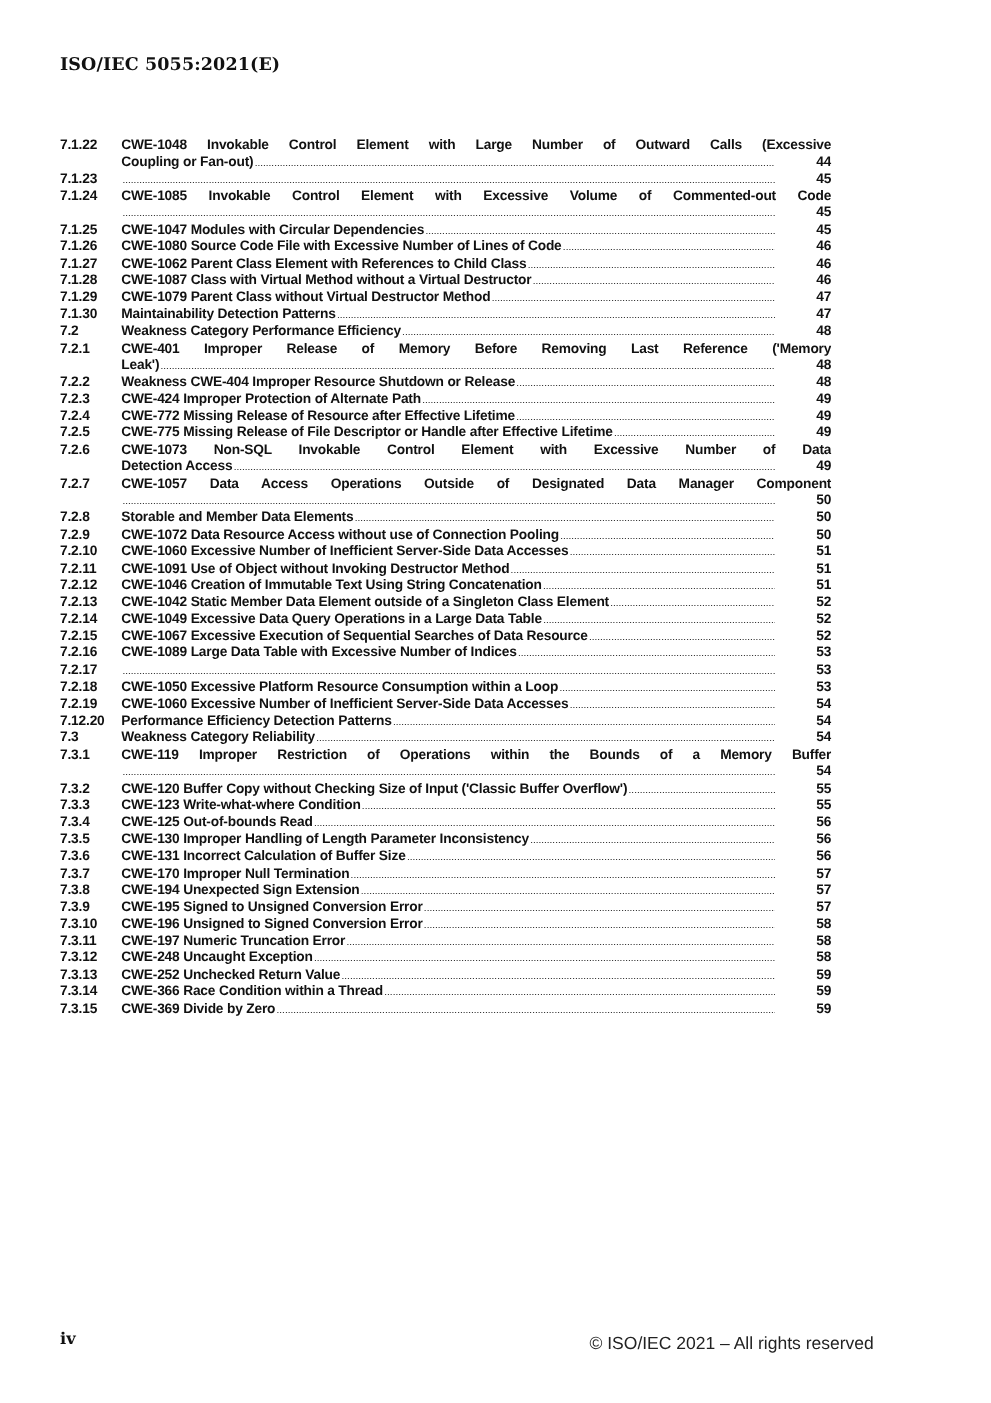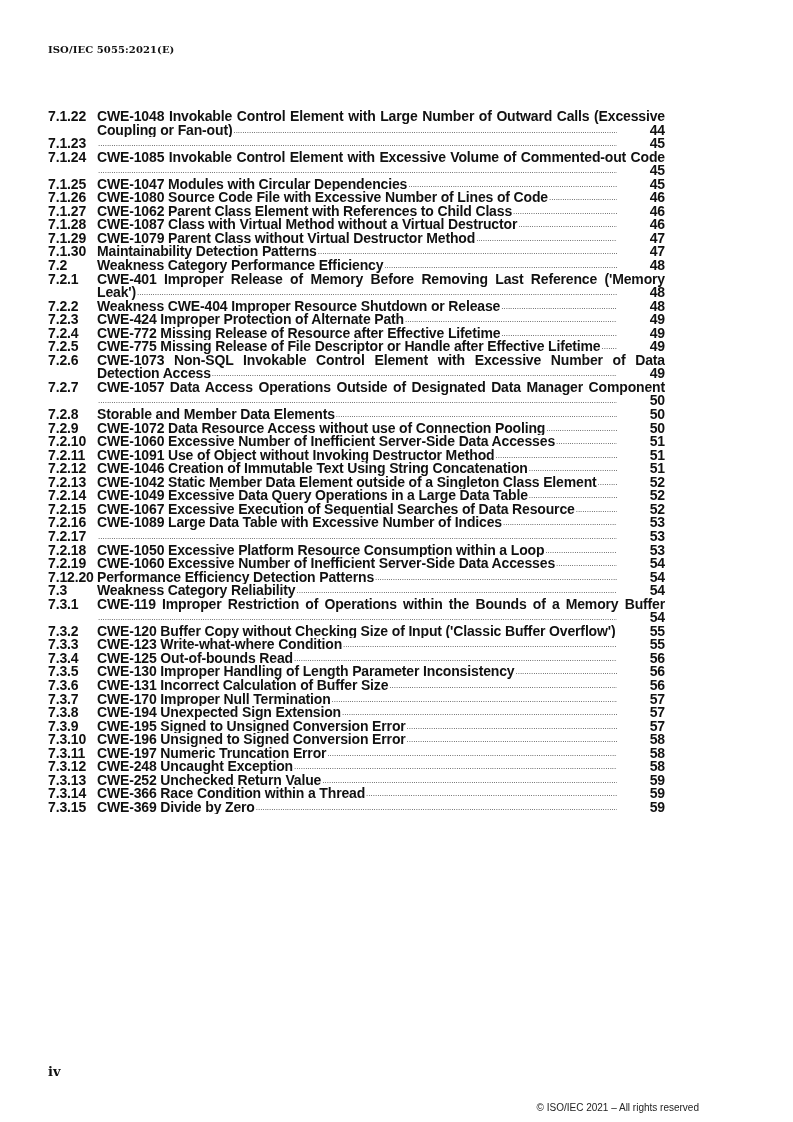--- a/index.html
+++ b/index.html
@@ -1,34 +1,34 @@
 <!DOCTYPE html>
 <html><head>
 <meta charset="utf-8">
 <style>
   html, body { margin: 0; padding: 0; background: #ffffff; }
   body { width: 793px; height: 1122px; position: relative; overflow: hidden;
          font-family: "DejaVu Serif", "Liberation Serif", serif; color: #111; }
   .header { position: absolute; left: 48px; top: 44px; font-weight: bold;
-            font-size: 10px; letter-spacing: 0.1px; }
+            font-size: 14px; letter-spacing: 0.1px; }
   .toc { position: absolute; left: 48px; top: 110px; width: 617px; }
-  .entry { display: flex; font-weight: bold; font-size: 14px; line-height: 13.55px;
+  .entry { display: flex; font-weight: bold; font-size: 11px; line-height: 13.55px;
            font-family: "Liberation Sans", sans-serif; letter-spacing: -0.15px; }
   .num { flex: 0 0 49px; white-space: nowrap; }
   .body { flex: 1 1 auto; position: relative; overflow: hidden; }
   .title-line { display: flex; align-items: flex-end; }
   .title-text { white-space: nowrap; }
   .title-text.justify { text-align: justify; text-align-last: justify; flex: 1 1 auto; }
   .leader { flex: 1 1 auto; overflow: hidden; white-space: nowrap; font-weight: normal;
             letter-spacing: 0; font-size: 8px; margin: 0 1px; color:#111; }
   .leader::before { content: "........................................................................................................................................................................................................................................................................................................................................"; }
   .page { flex: 0 0 auto; white-space: nowrap; margin-left: 32px; }
   .footer-left { position: absolute; left: 48px; top: 1064px; font-weight: bold;
                  font-size: 13px; }
-  .footer-right { position: absolute; right: 94px; top: 1102px; font-size: 10px;
+  .footer-right { position: absolute; right: 94px; top: 1066px; font-size: 14px;
                   font-family: "Liberation Sans", sans-serif; color: #222; }
 </style>
 </head>
 <body>
 
 <div class="header">ISO/IEC 5055:2021(E)</div>
 
 <div class="toc" id="toc">
     <div class="entry">
       <div class="num">7.1.22</div>

